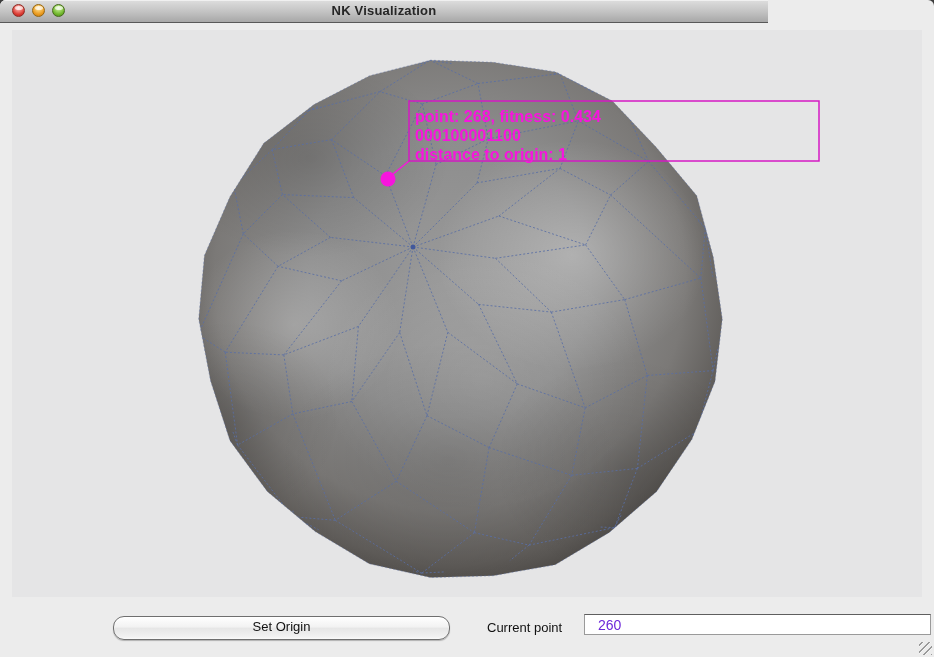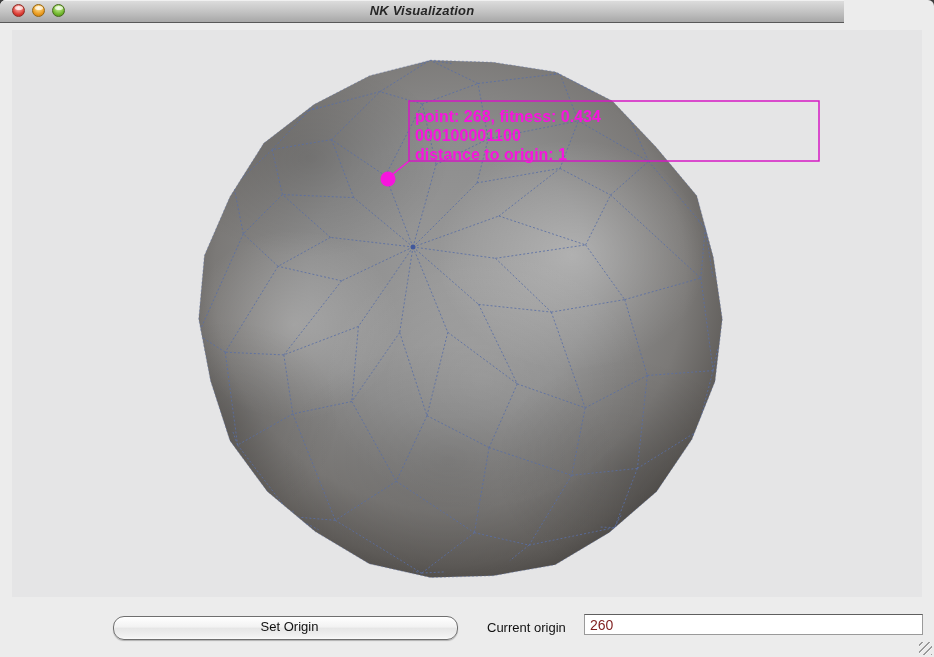--- a/index.html
+++ b/index.html
@@ -1,43 +1,43 @@
 <!DOCTYPE html>
 <html><head>
 <meta charset="utf-8">
 <style>
   html,body{margin:0;padding:0;background:#3c3c3c;font-family:"Liberation Sans",sans-serif;}
   #window{position:relative;width:934px;height:657px;background:#ececec;border-radius:6px 6px 0 0;overflow:hidden;}
   
-  #titlebar{position:absolute;left:0;top:0;width:844px;height:22px;
+  #titlebar{position:absolute;left:0;top:0;width:768px;height:22px;
     background:linear-gradient(#dedede,#c2c2c2 55%,#a7a7a7);
     border-bottom:1px solid #585858;
-    box-shadow:inset 0 1px 0 #f0f0f0;font-style:italic;}
+    box-shadow:inset 0 1px 0 #f0f0f0;}
   #titlebar .title{position:absolute;left:0;right:0;top:3px;text-align:center;
     font-size:13px;font-weight:600;color:#262626;letter-spacing:0.2px;}
   .light{position:absolute;top:4px;width:13px;height:13px;border-radius:50%;box-sizing:border-box;}
   .light.red{left:12px;background:radial-gradient(circle at 50% 28%,#ffd5d2 0%,#f1837c 30%,#da3b33 65%,#b5211b 100%);border:1px solid #8e2b24;}
   .light.yellow{left:32px;background:radial-gradient(circle at 50% 28%,#ffeec4 0%,#f7c35f 30%,#e9991f 65%,#c07a12 100%);border:1px solid #97660f;}
   .light.green{left:52px;background:radial-gradient(circle at 50% 28%,#e2f7c8 0%,#a4d96a 30%,#6fb52b 65%,#4f8c17 100%);border:1px solid #45691c;}
   .light:after{content:"";position:absolute;left:2px;top:1px;width:8px;height:4px;border-radius:50%;
     background:rgba(255,255,255,.65);filter:blur(.4px);}
   
   #canvas{position:absolute;left:12px;top:30px;width:910px;height:567px;background:#e5e5e6;text-align:right;}
   #scene-svg{display:block;width:910px;height:567px;}
   .tip-text{font-family:"Liberation Sans",sans-serif;font-weight:bold;font-size:16px;}
   
   #set-origin{position:absolute;left:113px;top:616px;width:335px;height:22px;
     border:1px solid #6f6f6f;border-radius:11px;
     background:linear-gradient(#ffffff,#f2f2f2 45%,#e6e6e6 52%,#f2f2f2 90%,#fafafa);
     box-shadow:0 1px 1px rgba(0,0,0,.25), inset 0 1px 0 #ffffff;
-    font-family:"Liberation Sans",sans-serif;font-size:13px;color:#111;line-height:20px;text-align:center;cursor:default;padding-left:8px;}
+    font-family:"Liberation Sans",sans-serif;font-size:13px;color:#111;line-height:20px;text-align:center;cursor:default;}
   #origin-label{position:absolute;left:487px;top:620px;font-size:13px;color:#111;}
   #origin-input{position:absolute;left:584px;top:614px;width:332px;height:19px;
     border:1px solid #9a9a9a;border-top-color:#5e5e5e;border-radius:0;background:#ffffff;
-    font-family:"Liberation Sans",sans-serif;font-size:14px;color:#7f1d1d;padding:0 0 0 5px;margin:0;}
+    font-family:"Liberation Sans",sans-serif;font-size:14px;color:#6d28d9;padding:0 0 0 13px;margin:0;}
   #resize-grip{position:absolute;right:2px;bottom:2px;width:13px;height:13px;
     background:repeating-linear-gradient(135deg,transparent 0 2px,#9a9a9a 2px 3px,#f4f4f4 3px 4px,transparent 4px 5px);}
 </style>
 </head>
 <body>
 
 <div id="window">
   <div id="titlebar">
     <div class="light red"></div>
     <div class="light yellow"></div>
@@ -212,16 +212,16 @@
         <circle id="point-marker" cx="376" cy="149" r="7.5" fill="#f715dd"></circle>
         <rect id="tooltip-box" fill="none" stroke-width="1.5" x="397" y="71" width="410" height="60" stroke="#d518c4"></rect>
         <text class="tip-text" id="tip1" x="403" y="92" fill="#f715dd">point: 268, fitness: 0.434</text>
         <text class="tip-text" id="tip2" x="403" y="111" fill="#f715dd">000100001100</text>
         <text class="tip-text" id="tip3" x="403" y="130" fill="#f715dd">distance to origin: 1</text>
       </g>
     </svg>
   </div>
 
   <div id="set-origin">Set Origin</div>
-  <div id="origin-label">Current origin</div>
+  <div id="origin-label">Current point</div>
   <input id="origin-input" type="text" value="260" style="">
   <div id="resize-grip"></div>
 </div>
 
 </body></html>

